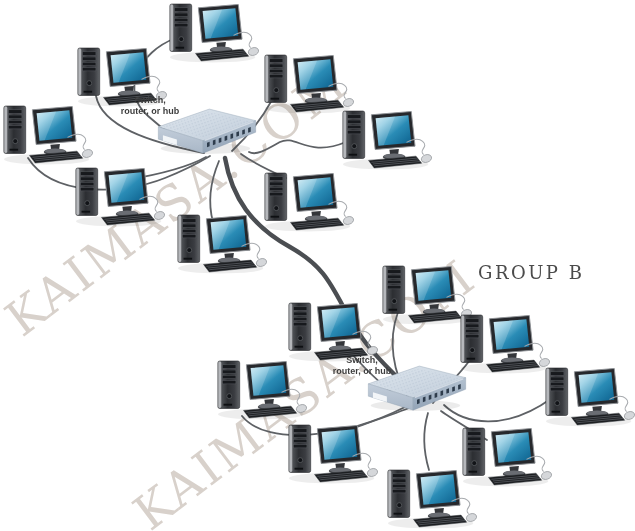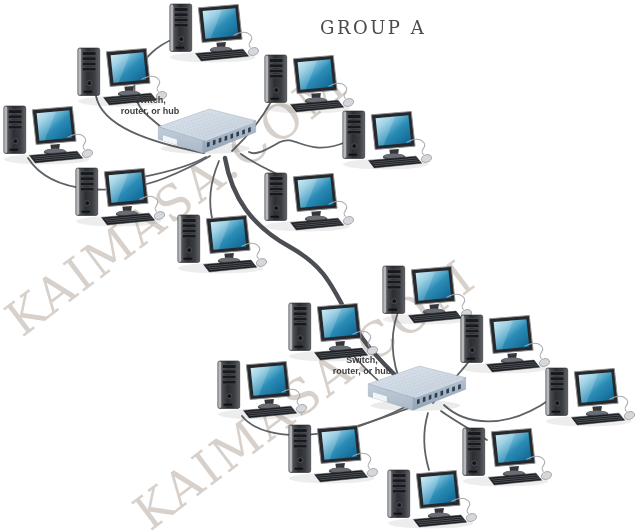--- a/index.html
+++ b/index.html
@@ -144,21 +144,21 @@
       <use href="#sym-pc" xlink:href="#sym-pc" x="286" y="300" width="95" height="63"></use>
       <use href="#sym-pc" xlink:href="#sym-pc" x="458" y="312" width="95" height="63"></use>
       <use href="#sym-pc" xlink:href="#sym-pc" x="543" y="365" width="95" height="63"></use>
       <use href="#sym-pc" xlink:href="#sym-pc" x="215" y="358" width="95" height="63"></use>
       <use href="#sym-pc" xlink:href="#sym-pc" x="286" y="422" width="95" height="63"></use>
       <use href="#sym-pc" xlink:href="#sym-pc" x="385" y="467" width="95" height="63"></use>
       <use href="#sym-pc" xlink:href="#sym-pc" x="460" y="425" width="95" height="63"></use>
       <use href="#sym-switch" xlink:href="#sym-switch" x="366" y="363" width="102" height="51"></use>
     </svg>
 
-  <div class="group-title" id="title-a">GROUP A</div>
+  <div class="group-title" id="title-b">GROUP B</div>
 
   <div class="switch-label" id="swlabel-a">
     <div>Switch,</div>
     <div>router, or hub</div>
   </div>
   <div class="switch-label" id="swlabel-b">
     <div>Switch,</div>
     <div>router, or hub</div>
   </div>
 

